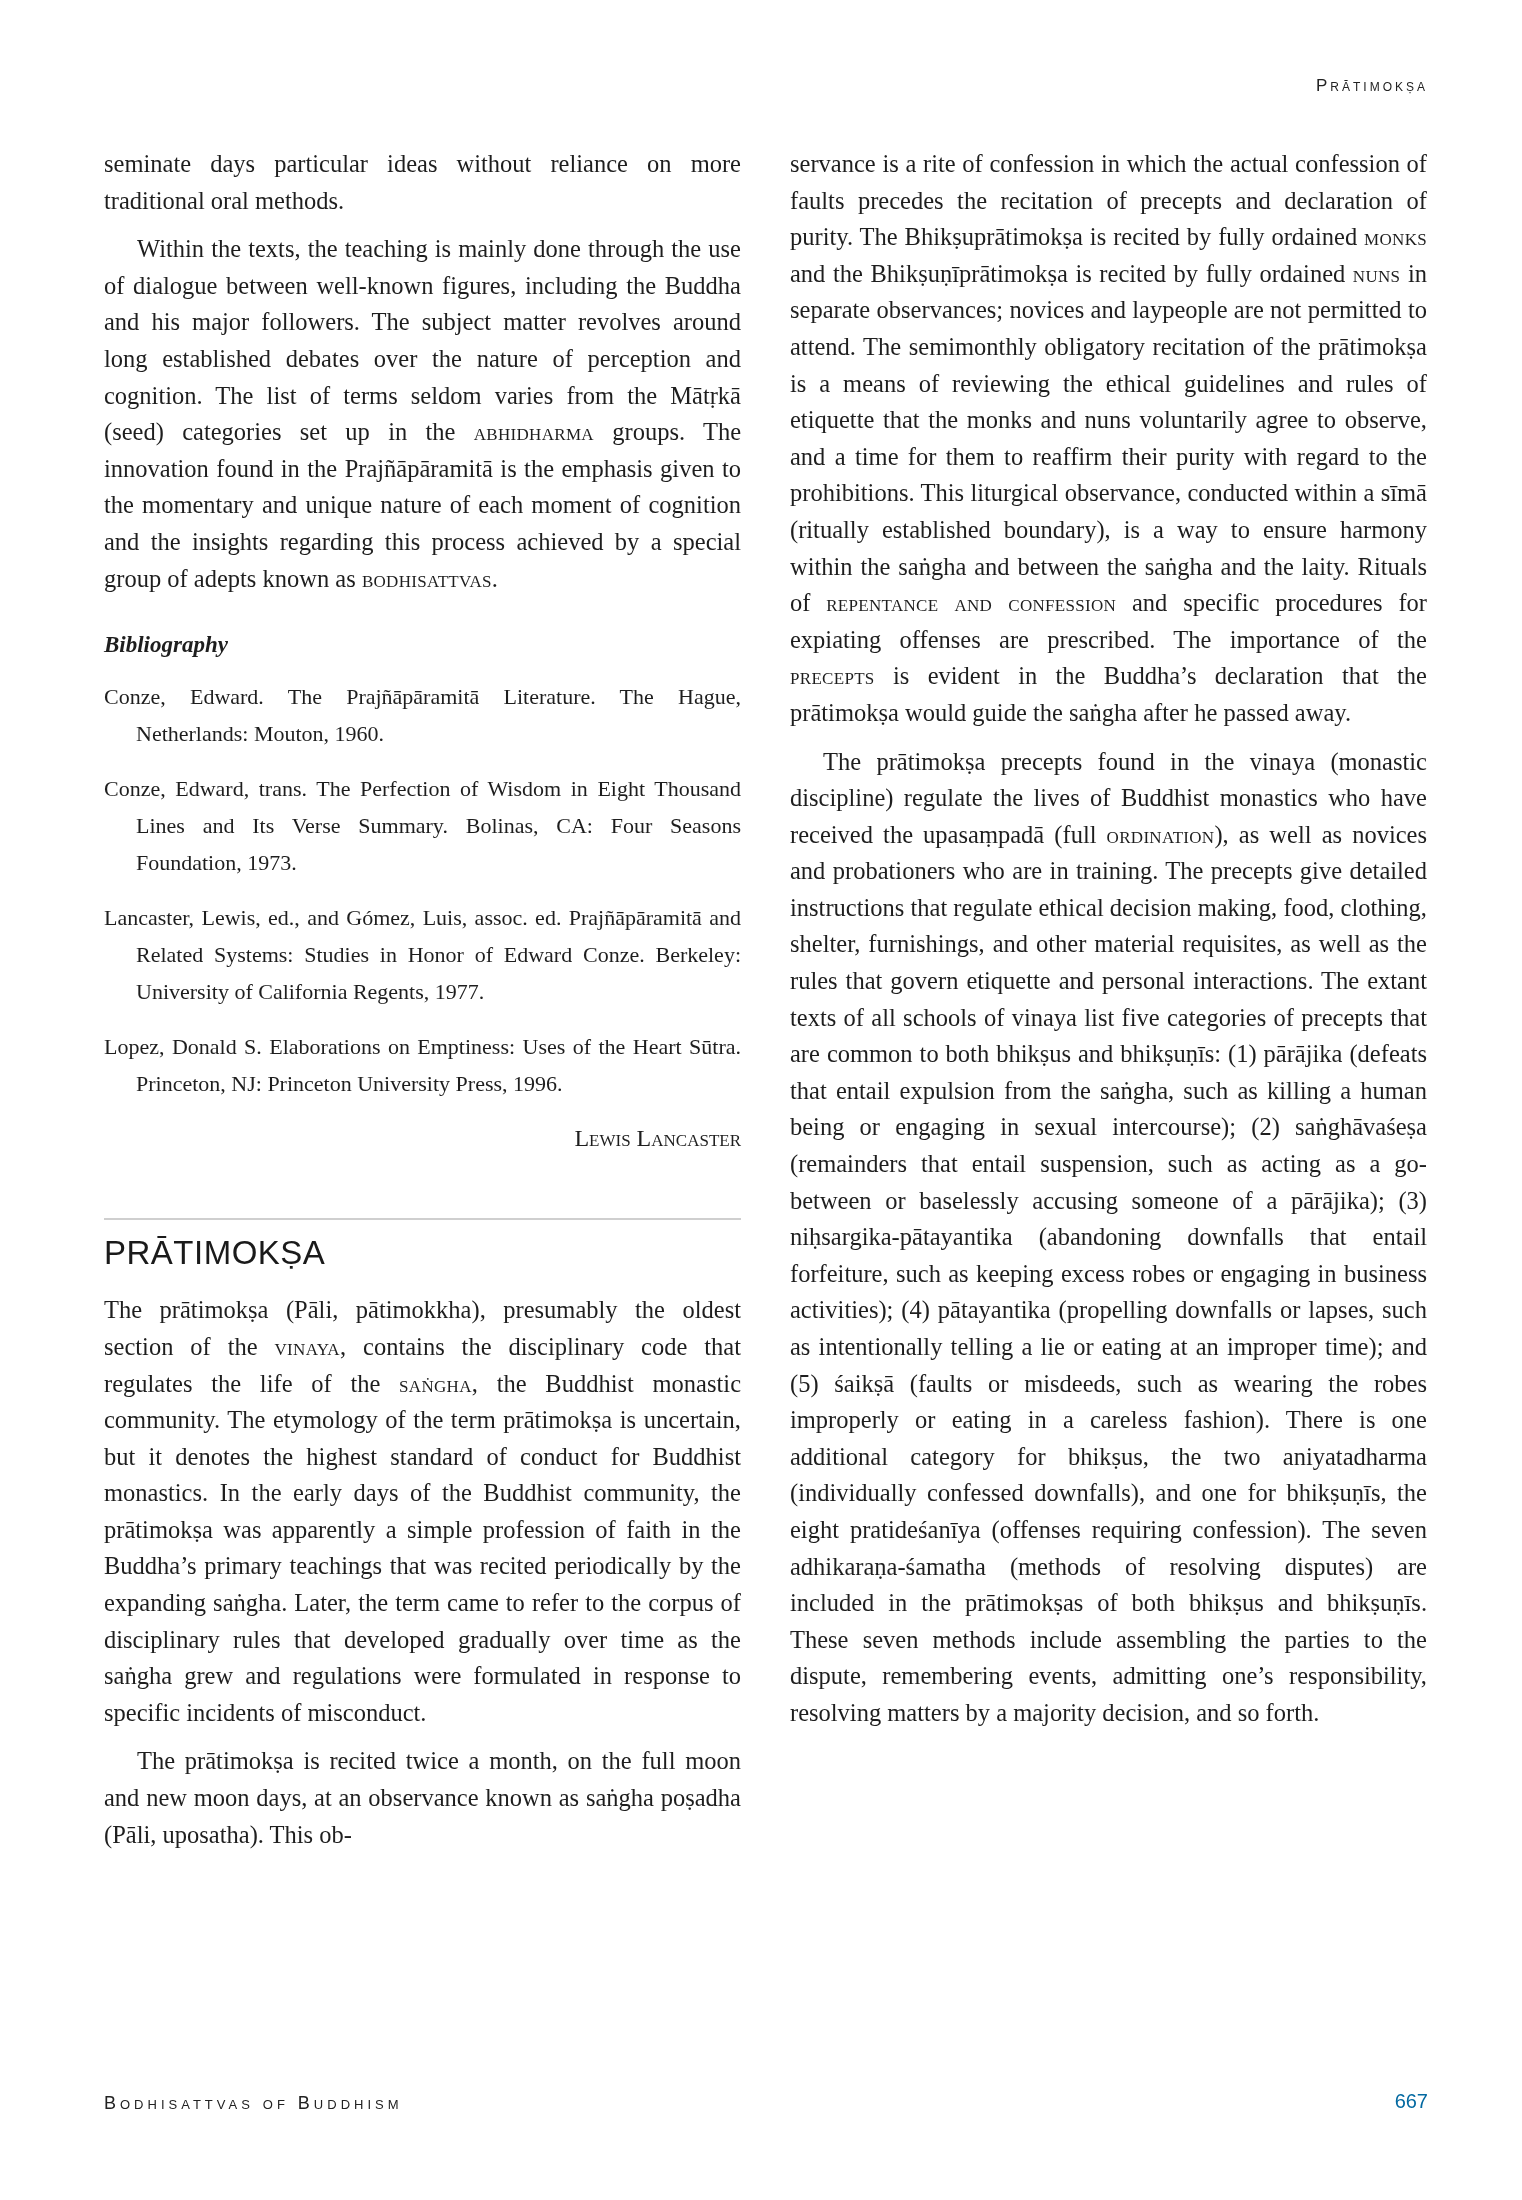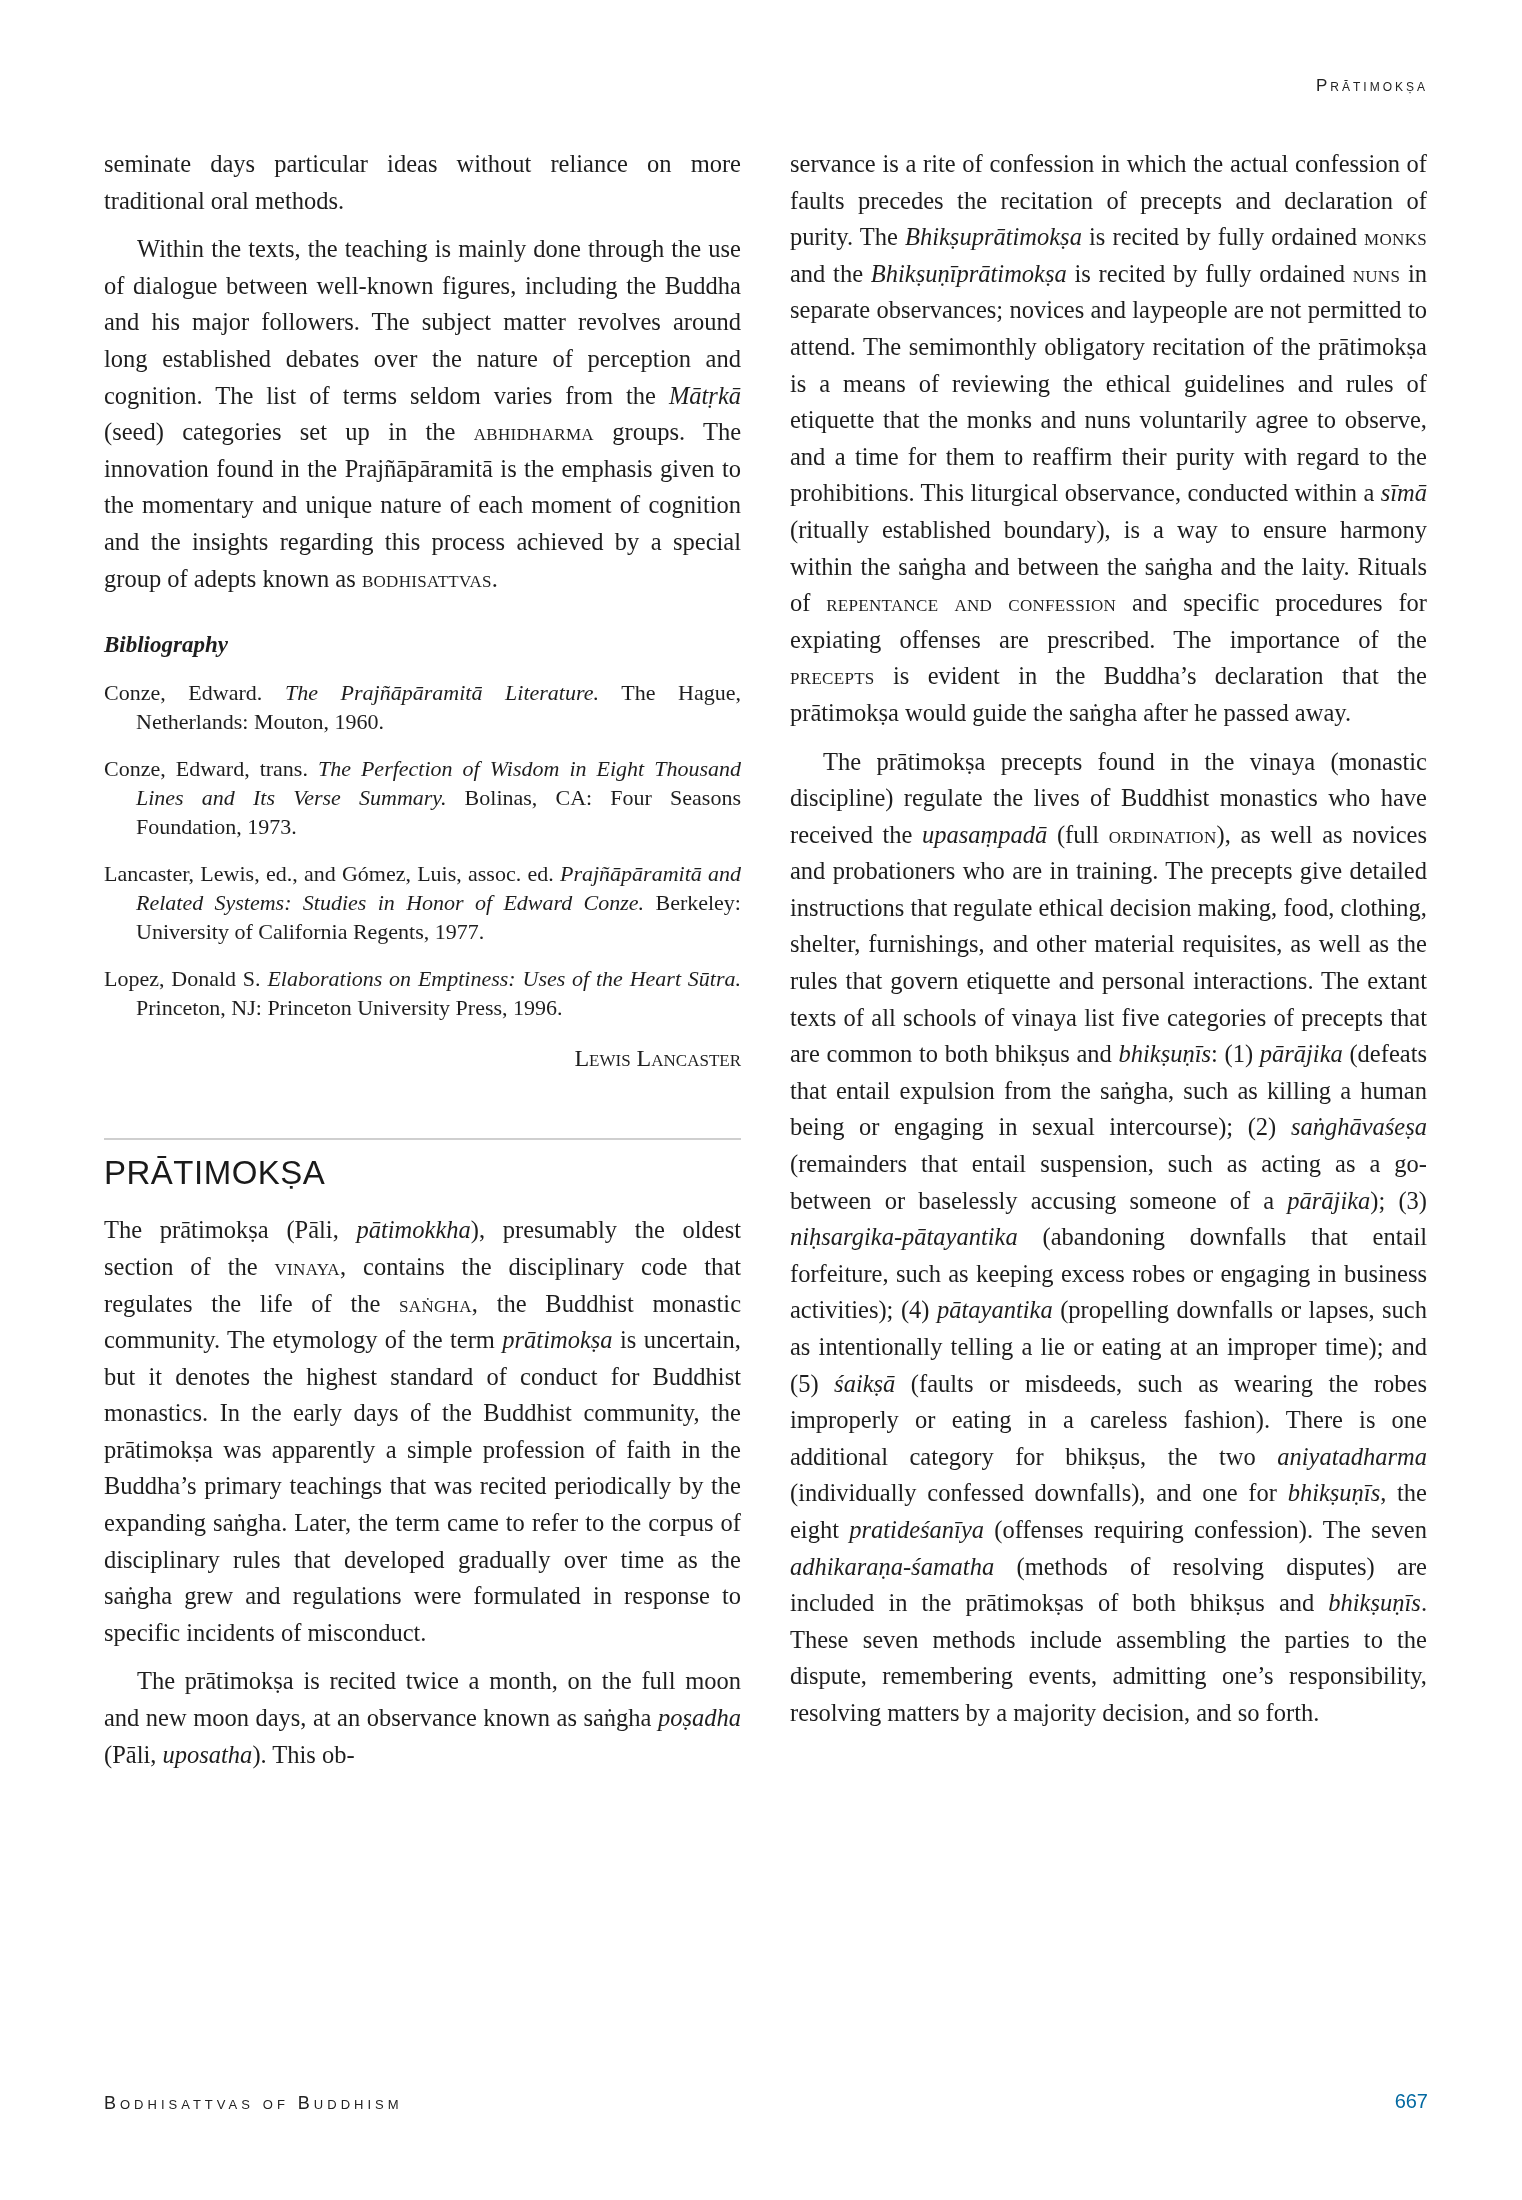--- a/index.html
+++ b/index.html
@@ -17,29 +17,29 @@
   .column {
     position: absolute; top: 146px; width: 637px;
     font-size: 24.5px; line-height: 36.6px;
     text-align: justify; hyphens: auto;
   }
   .col-left { left: 104px; }
   .col-right { left: 790px; }
   .para { margin: 0; }
   .para.indent { text-indent: 33px; }
   .para + .para { margin-top: 12px; }
-  .seg-i { font-style: italic; }
+  .seg-i { }
   .seg-sc { font-variant: small-caps; text-transform: lowercase; letter-spacing: 0.3px; }
   .see-also { margin-top: 62px; }
   .see-also .lbl { font-style: italic; }
   .see-also .val { font-weight: bold; }
   .biblio-head {
     margin-top: 30px; font-style: italic; font-weight: bold; font-size: 23px;
   }
-  .biblio-list { margin-top: 14px; font-size: 22px; line-height: 29px; }
+  .biblio-list { margin-top: 14px; font-size: 22px; line-height: 37px; }
   .biblio-item {
     padding-left: 32px; text-indent: -32px; margin: 0 0 18px 0;
     text-align: justify;
   }
   .author-sig {
     text-align: right; font-variant: small-caps; font-size: 24px; margin-top: 8px;
   }
   .entry-rule {
     height: 2px; background: #cfcfcf; margin-top: 62px;
   }

